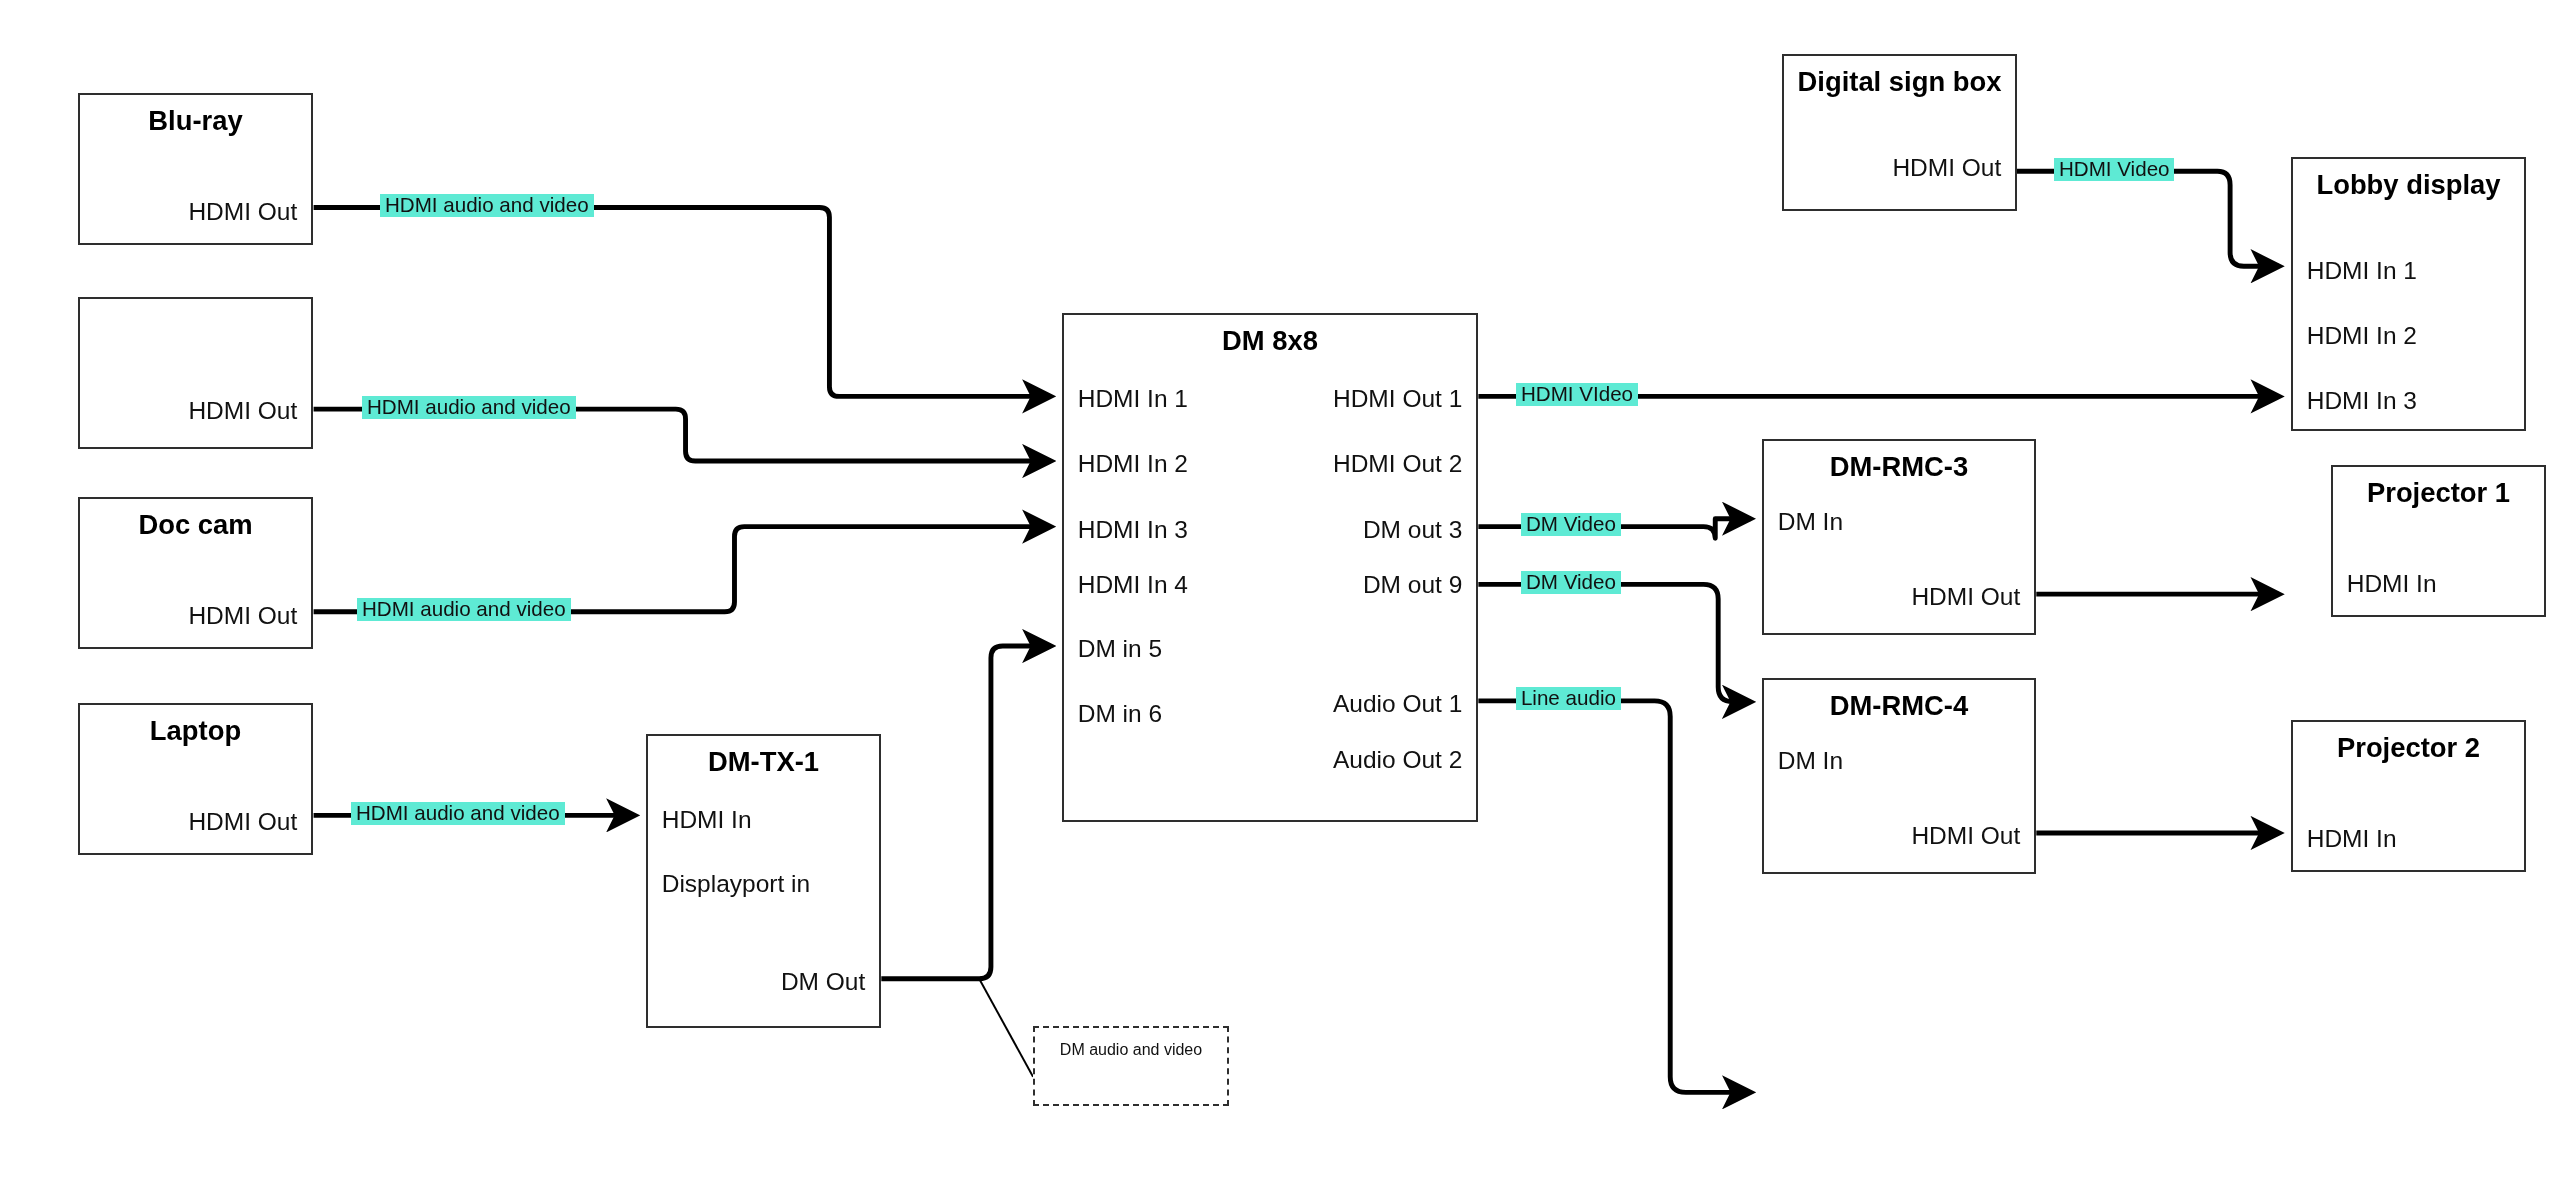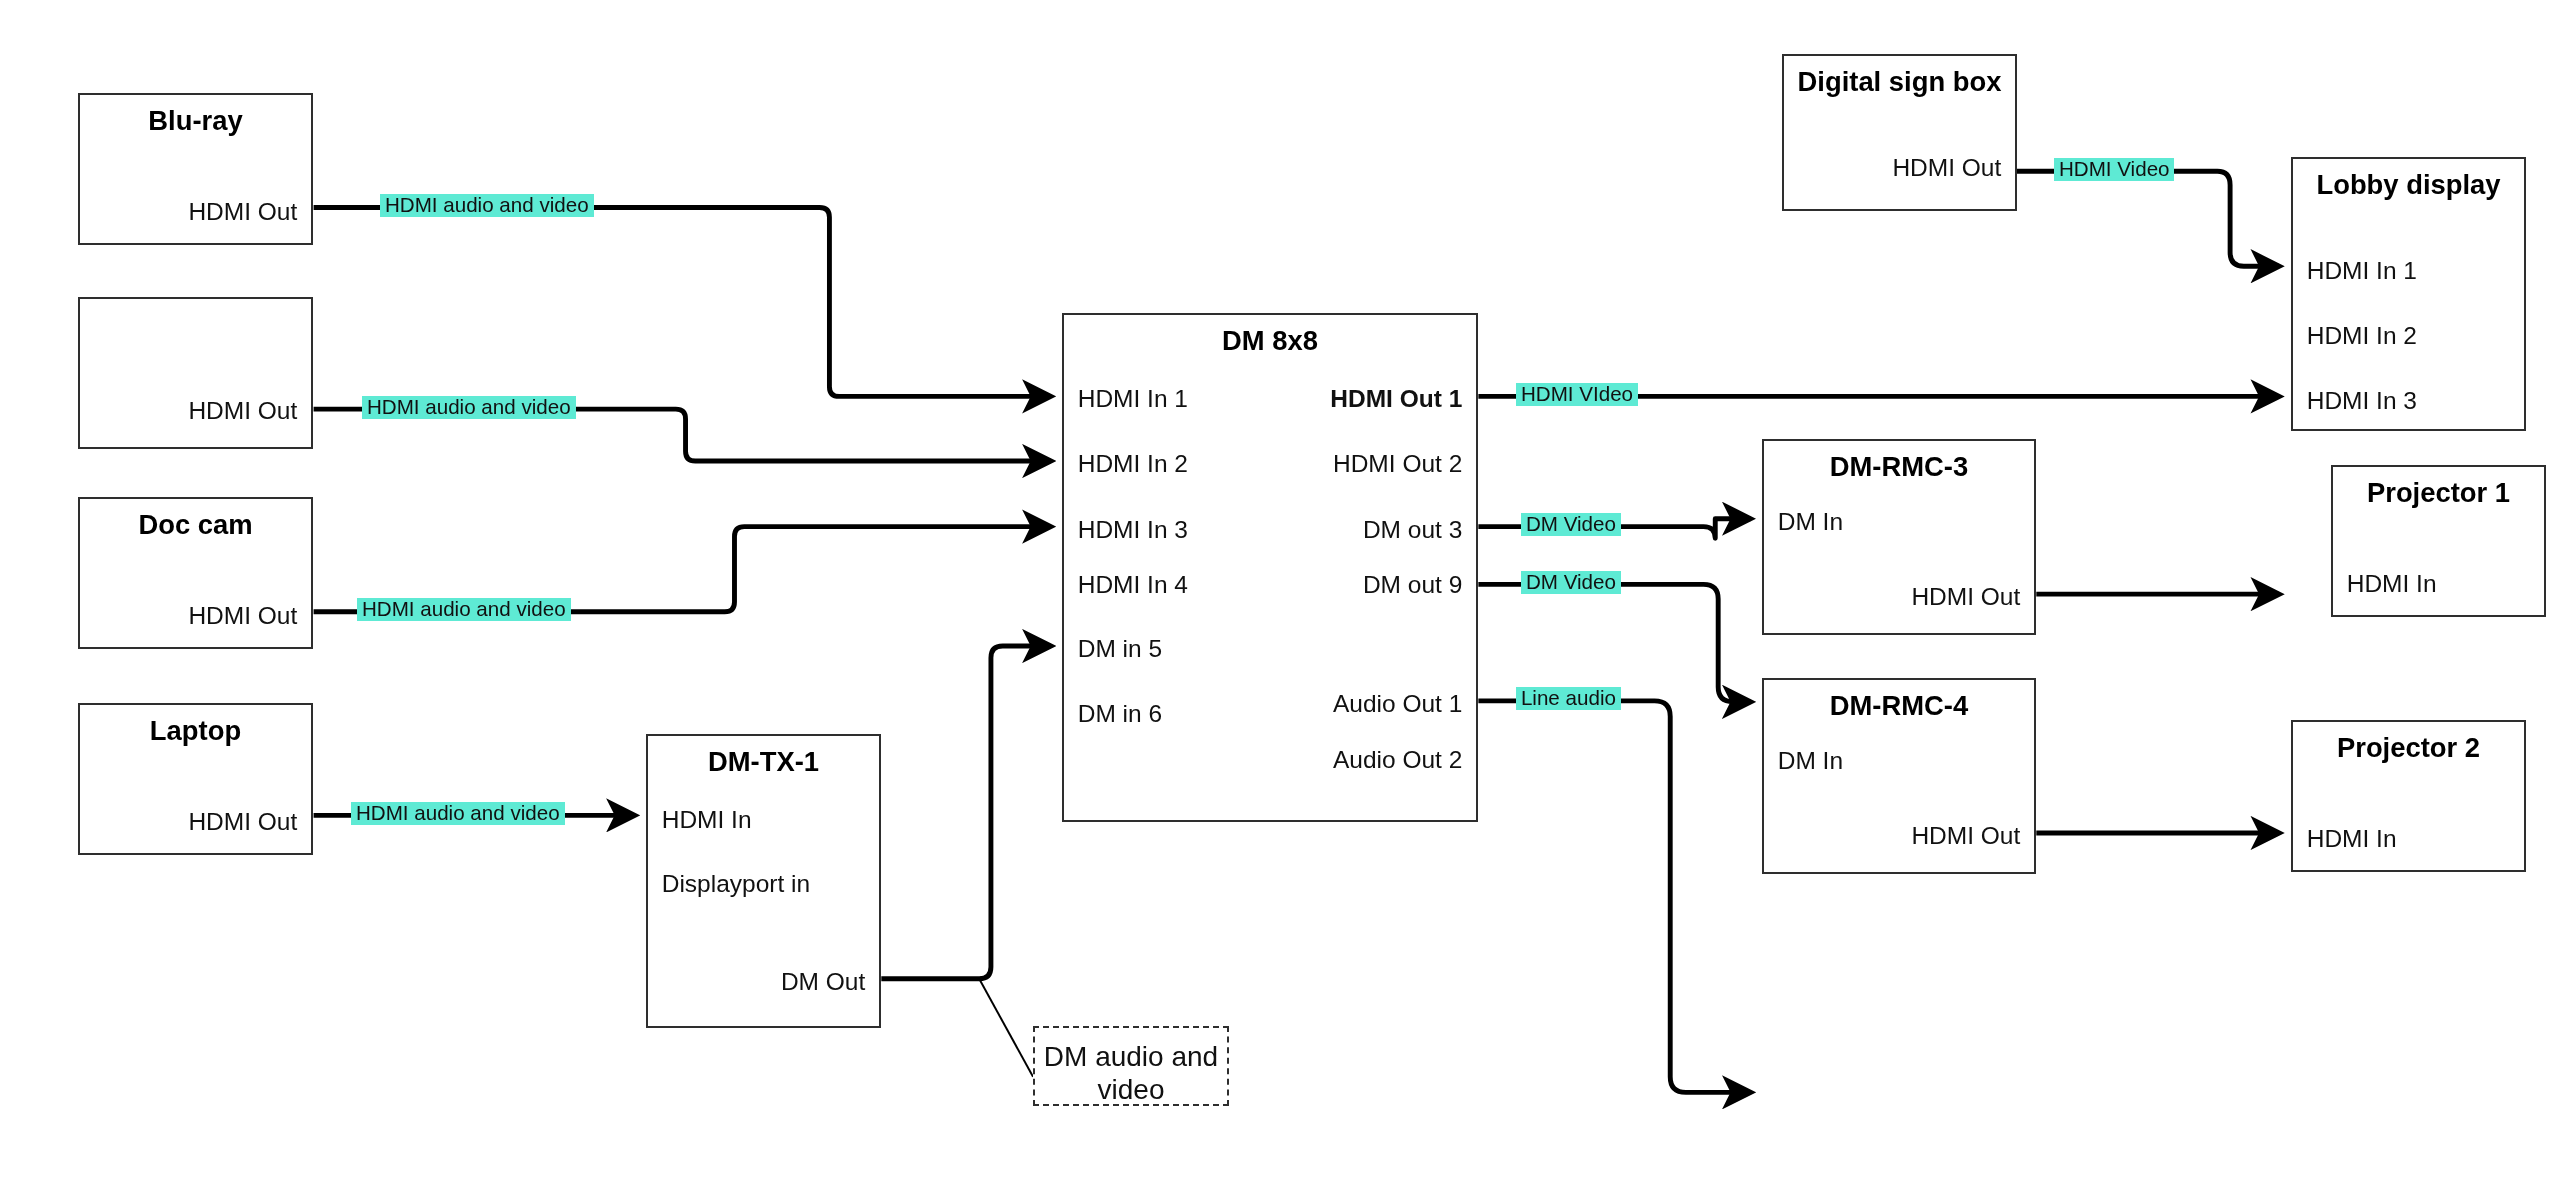--- a/index.html
+++ b/index.html
@@ -52,21 +52,21 @@
   .edge-label {
     position: absolute;
     font-size: 20.6px;
     color: #111;
     white-space: nowrap;
     background: #5eead4;
     padding: 0 4.9px;
     line-height: 1.1;
   }
   .note-text {
-    font-size: 28px;
+    font-size: 16px;
     color: #111;
     text-align: center;
     line-height: 1.2;
     padding-top: 11.7px;
   }
 </style>
 </head>
 <body>
 
 <div id="diagram-root">
@@ -135,21 +135,21 @@
   </div>
 
   <div class="node" style="left:1062px; top:313px; width:416px; height:509px;">
     <div class="node-title">DM 8x8</div>
     <div class="port left" style="top:70px;">HDMI In 1</div>
     <div class="port left" style="top:135px;">HDMI In 2</div>
     <div class="port left" style="top:201px;">HDMI In 3</div>
     <div class="port left" style="top:256px;">HDMI In 4</div>
     <div class="port left" style="top:320px;">DM in 5</div>
     <div class="port left" style="top:385px;">DM in 6</div>
-    <div class="port right" style="top:70px;font-weight:bold;">HDMI Out 1</div>
+    <div class="port right" style="top:70px;">HDMI Out 1</div>
     <div class="port right" style="top:135px;">HDMI Out 2</div>
     <div class="port right" style="top:201px;">DM out 3</div>
     <div class="port right" style="top:256px;">DM out 9</div>
     <div class="port right" style="top:375px;">Audio Out 1</div>
     <div class="port right" style="top:431px;">Audio Out 2</div>
   </div>
 
   <div class="node" style="left:1782px; top:54px; width:235px; height:157px;">
     <div class="node-title">Digital sign box</div>
     <div class="port right" style="top:98px;">HDMI Out</div>

